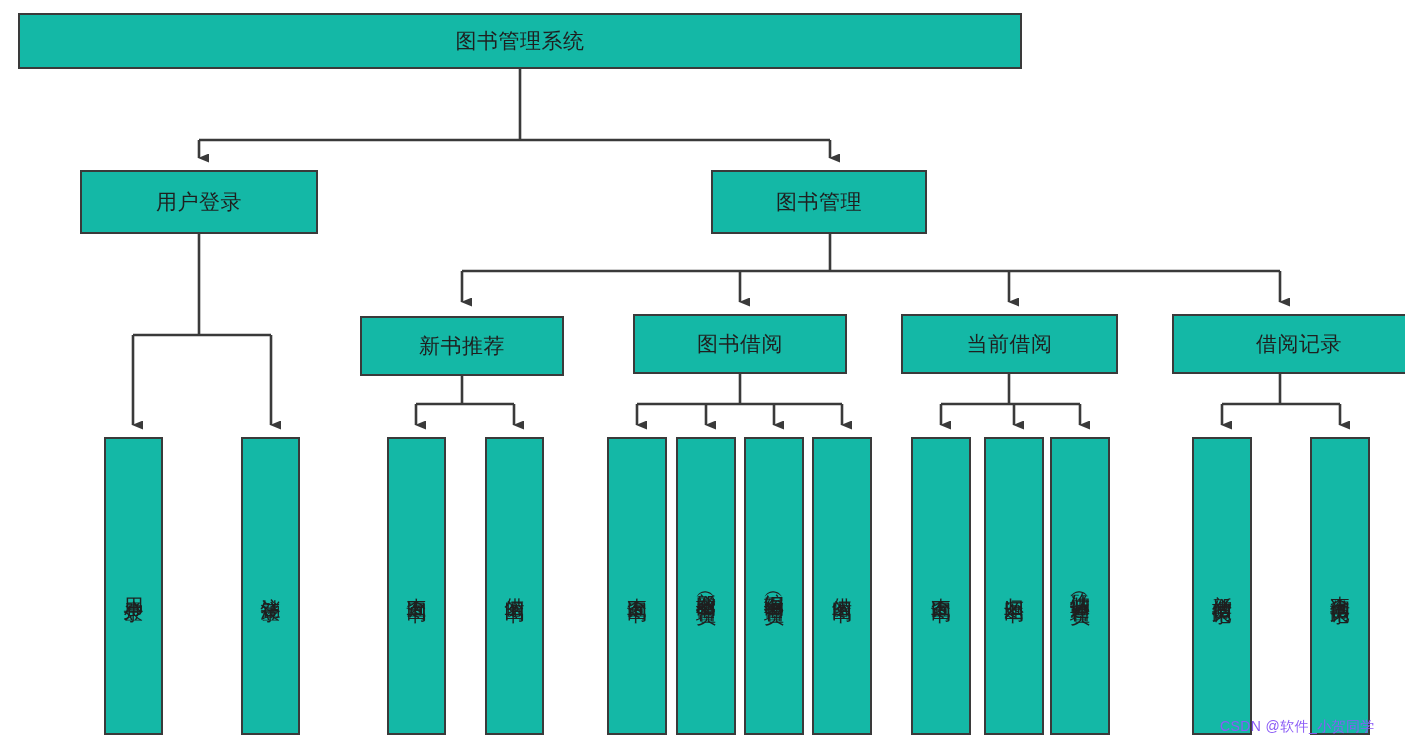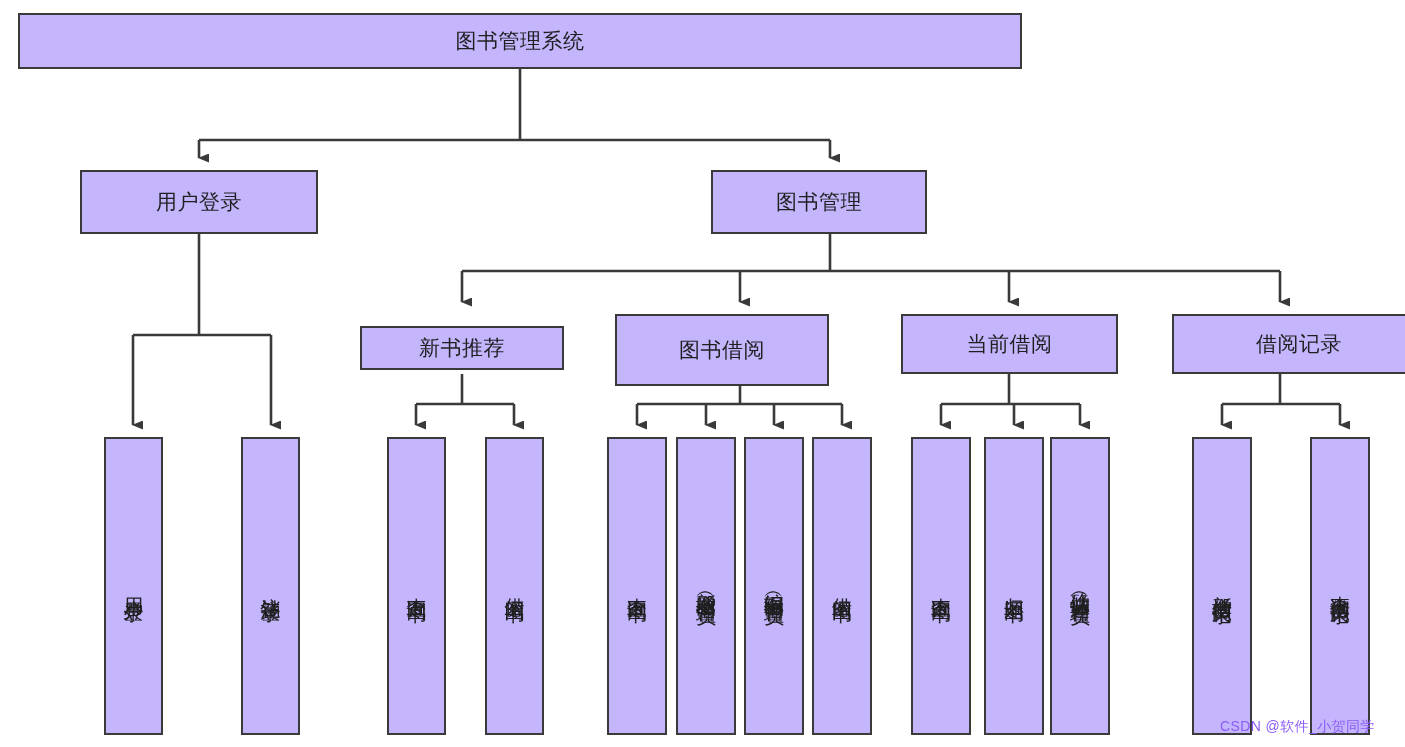--- a/index.html
+++ b/index.html
@@ -22,21 +22,21 @@
   #diagram-svg {
     position: absolute;
     left: 0;
     top: 0;
     width: 1405px;
     height: 747px;
   }
   .node-box {
     position: absolute;
     box-sizing: border-box;
-    background: #c4b5fd;
+    background: #14b8a6;
     border: 2px solid #3a3a3a;
     display: flex;
     align-items: center;
     justify-content: center;
     overflow: hidden;
   }
   .node-label-h {
     font-size: 21px;
     color: #1f1f1f;
     line-height: 1.1;
@@ -137,24 +137,24 @@
   <div id="node-layer">
       <div class="node-box" style="left: 18px; top: 13px; width: 1004px; height: 56px;">
         <span class="node-label-h">图书管理系统</span>
       </div>
       <div class="node-box" style="left: 80px; top: 170px; width: 238px; height: 64px;">
         <span class="node-label-h">用户登录</span>
       </div>
       <div class="node-box" style="left: 711px; top: 170px; width: 216px; height: 64px;">
         <span class="node-label-h">图书管理</span>
       </div>
-      <div class="node-box" style="left: 360px; top: 326px; width: 204px; height: 44px;">
+      <div class="node-box" style="left: 360px; top: 316px; width: 204px; height: 60px;">
         <span class="node-label-h">新书推荐</span>
       </div>
-      <div class="node-box" style="left: 615px; top: 314px; width: 214px; height: 72px;">
+      <div class="node-box" style="left: 633px; top: 314px; width: 214px; height: 60px;">
         <span class="node-label-h">图书借阅</span>
       </div>
       <div class="node-box" style="left: 901px; top: 314px; width: 217px; height: 60px;">
         <span class="node-label-h">当前借阅</span>
       </div>
       <div class="node-box" style="left: 1172px; top: 314px; width: 254px; height: 60px;">
         <span class="node-label-h">借阅记录</span>
       </div>
       <div class="node-box leaf" style="left: 104px; top: 437px; width: 59px; height: 298px;">
         <span class="node-label-v">用户登录</span>

